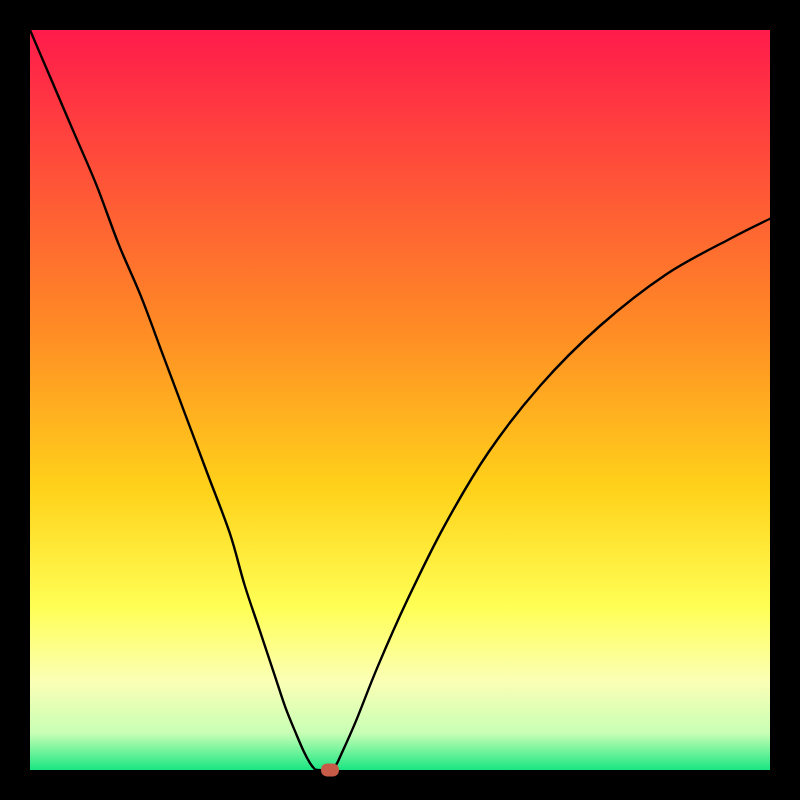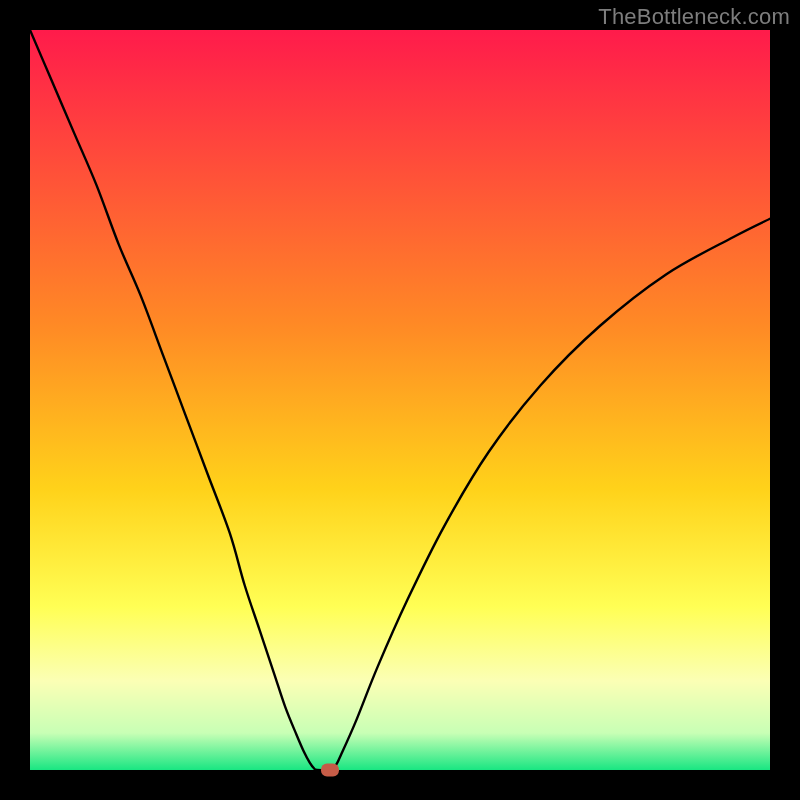--- a/index.html
+++ b/index.html
@@ -50,21 +50,20 @@
     background: #c65c47;
     transform: translate(-50%, -50%);
     z-index: 5;
   }
 </style>
 </head>
 <body>
 
 <div class="frame">
 
-  <div class="watermark">TheBottleneck.com</div>
 
   <div class="plot-area">
 
     <svg viewBox="0 0 740 740" preserveAspectRatio="none">
       <defs>
         <linearGradient id="bggrad" x1="0" y1="0" x2="0" y2="1">
             <stop offset="0%" stop-color="#ff1b4b"></stop>
             <stop offset="40%" stop-color="#ff8a25"></stop>
             <stop offset="62%" stop-color="#ffd21a"></stop>
             <stop offset="78%" stop-color="#ffff55"></stop>

